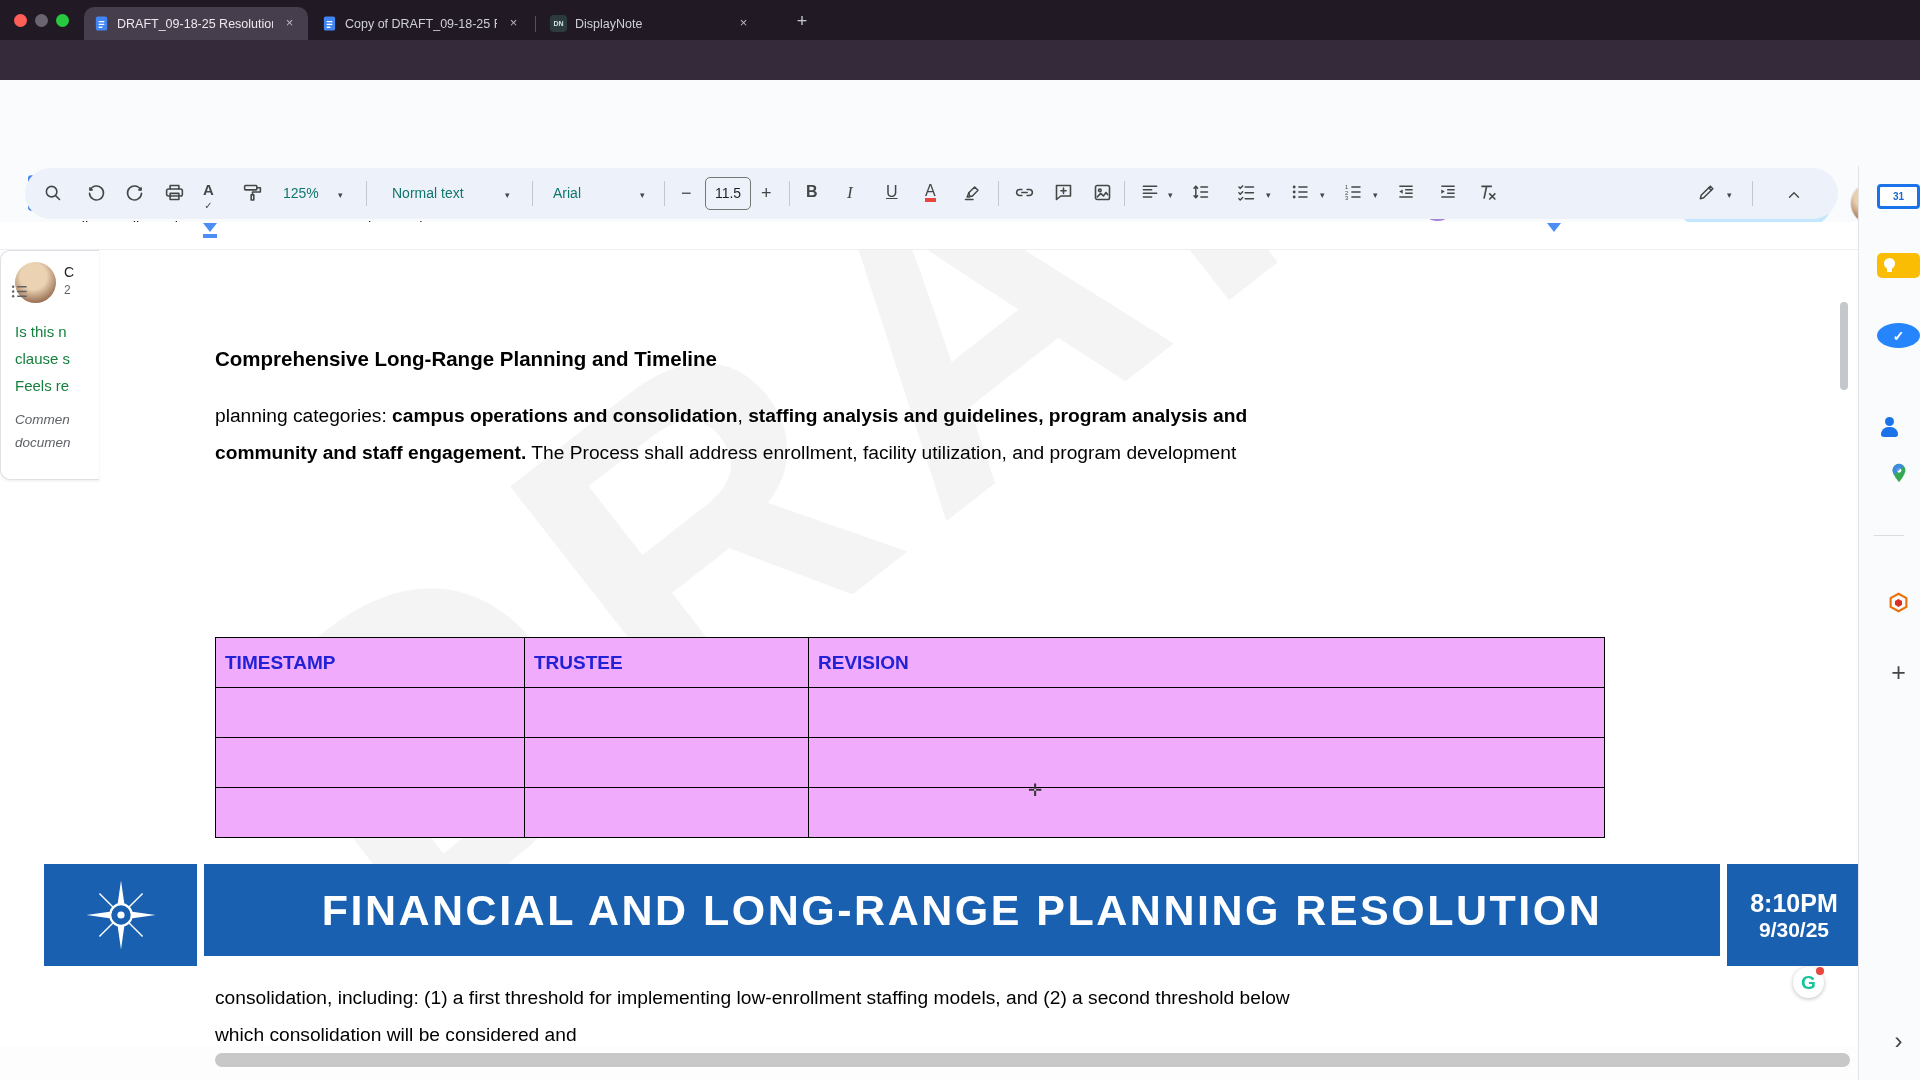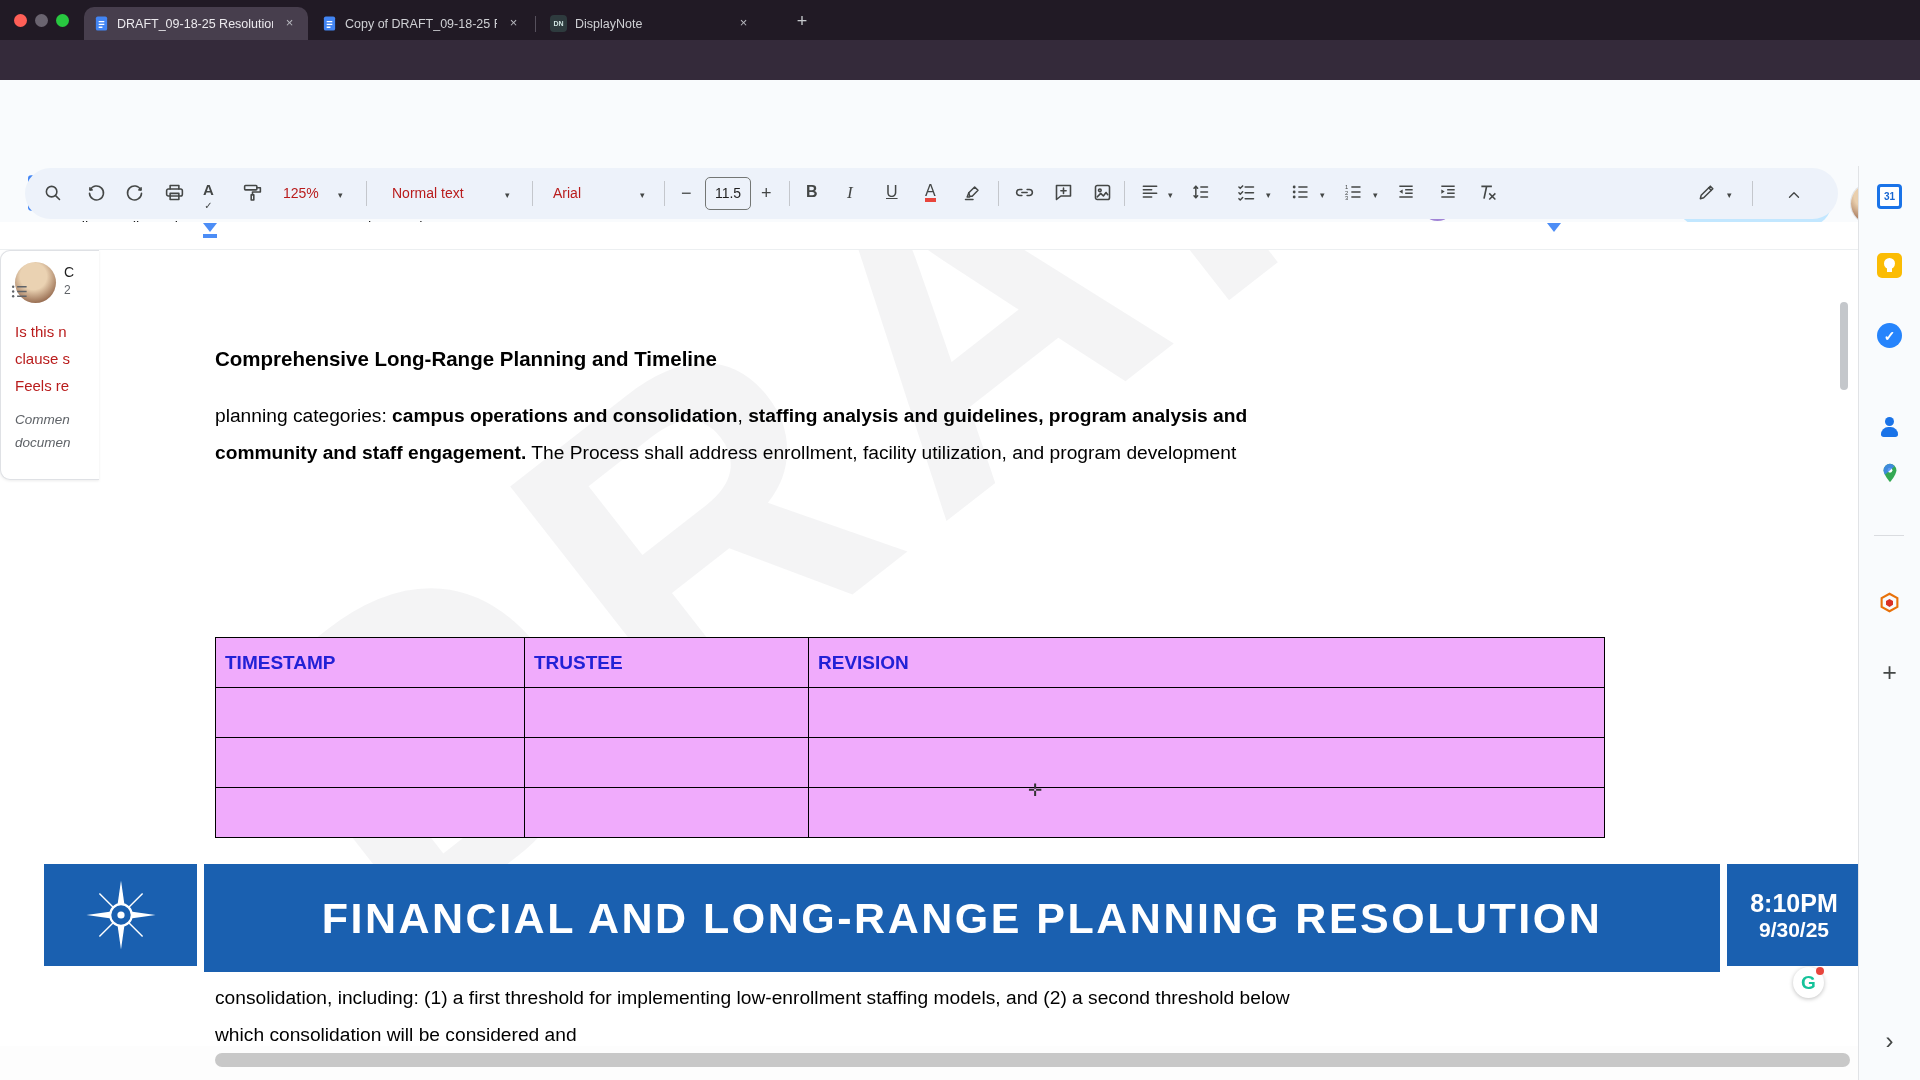--- a/index.html
+++ b/index.html
@@ -47,38 +47,38 @@
   #sharebtn { left:1678px; top:102px; width:153px; height:44px; background:#c2e7ff; border-radius:22px; display:flex; align-items:center; padding:0 14px; gap:9px; }
   #sharebtn .lbl { color:#001d35; font-size:15.5px; font-weight:600; }
   #sharebtn .vdiv { width:1px; height:24px; background:rgba(0,29,53,.25); margin-left:4px; }
   #userphoto { left:1851px; top:103px; width:41px; height:41px; border-radius:50%;
     background:radial-gradient(circle at 40% 30%, #e9cfae 0 35%, #a5775a 70%, #6e4a35); box-shadow:0 0 0 1px #e0e3e7; }
 
   
   #toolbar { left:25px; top:168px; width:1813px; height:51px; background:#edf2fa; border-radius:26px; }
   .tbico { top:183px; color:#444746; font-size:16px; text-align:center; }
   .tbsep { top:181px; width:1px; height:25px; background:#c4c7cc; }
-  .tbtxt { top:185px; color:#b91c1c; font-size:14px; }
+  .tbtxt { top:185px; color:#0f766e; font-size:14px; }
   .caret { color:#444746; font-size:9px; }
   .tbcaret { top:190px; color:#444746; font-size:9px; }
   #sizebox { left:705px; top:177px; width:46px; height:33px; border:1px solid #747775; border-radius:5px; text-align:center; line-height:31px; font-size:14px; color:#1f1f1f; background:#edf2fa; }
   .bglyph { font-weight:bold; } .iglyph { font-style:italic; font-family:"Liberation Serif",serif; font-size:17px; } .uglyph { text-decoration:underline; }
   .aglyph { border-bottom:4px solid #e8453c; line-height:15px; }
   svg.oln { fill:none; stroke:#444746; stroke-width:1.8; stroke-linecap:round; stroke-linejoin:round; }
 
   
   #ruler { left:0; top:222px; width:1858px; height:28px; background:#fff; border-bottom:1px solid #eceff1; }
   .rulnum { top:230px; width:20px; margin-left:-10px; text-align:center; font-size:11px; color:#80868b; }
   .rultick { top:236px; width:1px; height:7px; background:#b6babf; }
   .rmark-tri { width:0; height:0; border-left:7px solid transparent; border-right:7px solid transparent; border-top:9px solid #4c8df6; }
   .rmark-bar { width:14px; height:4px; background:#4c8df6; }
 
   
   #siderail { left:1858px; top:166px; width:62px; height:914px; background:#f9fbfd; border-left:1px solid #e1e3e6; }
-  .railitem { left:1877px; width:25px; height:25px; display:flex; align-items:center; justify-content:center; }
+  .railitem { left:1877px; width:43px; height:25px; display:flex; align-items:center; justify-content:center; }
   #cal-ico { background:#fff; border:3px solid #1a73e8; border-radius:4px; color:#1967d2; font-size:10px; font-weight:bold; }
   #keep-ico { background:#fbbc04; border-radius:5px; position:relative; }
   #keep-ico::before { content:""; position:absolute; left:7px; top:5px; width:11px; height:11px; border-radius:50%; background:#fff; }
   #keep-ico::after { content:""; position:absolute; left:10px; top:15px; width:5px; height:4px; background:#fff; }
   #tasks-ico { background:#2684fc; border-radius:50%; color:#fff; font-size:14px; font-weight:bold; }
   #contacts-ico { position:relative; }
   #contacts-ico::before { content:""; position:absolute; left:8px; top:2px; width:9px; height:9px; border-radius:50%; background:#1a73e8; }
   #contacts-ico::after { content:""; position:absolute; left:4px; top:12px; width:17px; height:10px; border-radius:8px 8px 3px 3px; background:#1a73e8; }
   .raildiv { left:1874px; width:30px; height:1px; background:#dadce0; }
 
@@ -93,37 +93,37 @@
   #p1 b, #p2 b { font-weight:bold; }
   #dtable { left:215px; top:387px; width:1390px; border-collapse:collapse; }
   #dtable td { background:#f0abfc; border:1.6px solid #000; height:50px; padding:0 9px; }
   #dtable tr.hdr td { color:#2221d6; font-weight:bold; font-size:19px; }
   #dtable td.c1 { width:309px; } #dtable td.c2 { width:284px; }
   #cursor { left:1028px; top:530px; color:#333; font-size:17px; }
   #banner { left:44px; top:614px; width:1817px; height:102px; display:flex; }
   .bblue { background:#1a60b0; }
   #banner .logo { width:153px; height:102px; display:flex; align-items:center; justify-content:center; }
   #banner .gap { width:7px; height:102px; background:#fff; }
-  #banner .main { width:1516px; height:108px; display:flex; align-items:center; justify-content:center; }
+  #banner .main { width:1516px; height:92px; display:flex; align-items:center; justify-content:center; }
   #banner .main .txt { color:#fff; font-size:43px; font-weight:bold; letter-spacing:2.5px; white-space:nowrap; }
   #banner .clock { width:134px; height:102px; display:flex; flex-direction:column; align-items:center; justify-content:center; color:#fff; font-weight:bold; }
   #banner .clock .t1 { font-size:25px; } #banner .clock .t2 { font-size:21px; }
   #p2 { left:215px; top:730px; width:1390px; }
   #grammarly { left:1793px; top:717px; width:31px; height:31px; border-radius:50%; background:#fff; box-shadow:0 1px 4px rgba(0,0,0,.25); color:#15c39a; font-weight:bold; font-size:19px; text-align:center; line-height:31px; }
   #grammarly::after { content:""; position:absolute; right:0px; top:0px; width:8px; height:8px; border-radius:50%; background:#e8453c; }
   #hscroll-strip { left:0px; top:796px; width:1858px; height:34px; background:#fdfdfd; }
   #hscroll { left:215px; top:803px; width:1635px; height:14px; border-radius:7px; background:#c8c8c8; }
   #vscroll { left:1840px; top:52px; width:8px; height:88px; border-radius:4px; background:#c4c7cb; }
 
   
   #comment-card { left:1757px; top:43px; width:99px; height:230px; background:#fff; border:1px solid #dfe1e5; border-radius:10px 0 0 10px; border-right:none; overflow:hidden; box-shadow:0 1px 3px rgba(0,0,0,.08); }
   #comment-card .avatar { position:absolute; left:15px; top:12px; width:41px; height:41px; border-radius:50%; background:radial-gradient(circle at 45% 35%, #ead2b2 0 38%, #9c7256 75%, #62412e); }
   #comment-card .who { position:absolute; left:64px; top:14px; font-size:14px; color:#1f1f1f; white-space:nowrap; }
   #comment-card .when { position:absolute; left:64px; top:33px; font-size:12px; color:#5f6368; white-space:nowrap; }
-  #comment-card .body { position:absolute; left:15px; top:68px; font-size:15px; line-height:27px; color:#b91c1c; white-space:nowrap; }
+  #comment-card .body { position:absolute; left:15px; top:68px; font-size:15px; line-height:27px; color:#15803d; white-space:nowrap; }
   #comment-card .foot { position:absolute; left:15px; top:158px; font-size:13.5px; line-height:23px; color:#5f6368; font-style:italic; white-space:nowrap; }
 
   #outline-toggle { left:4px; top:276px; width:30px; height:30px; display:flex; align-items:center; justify-content:center; }
 </style>
 </head>
 <body>
 
 <div id="screen">
 
   <div id="tabstrip" class="abs">

